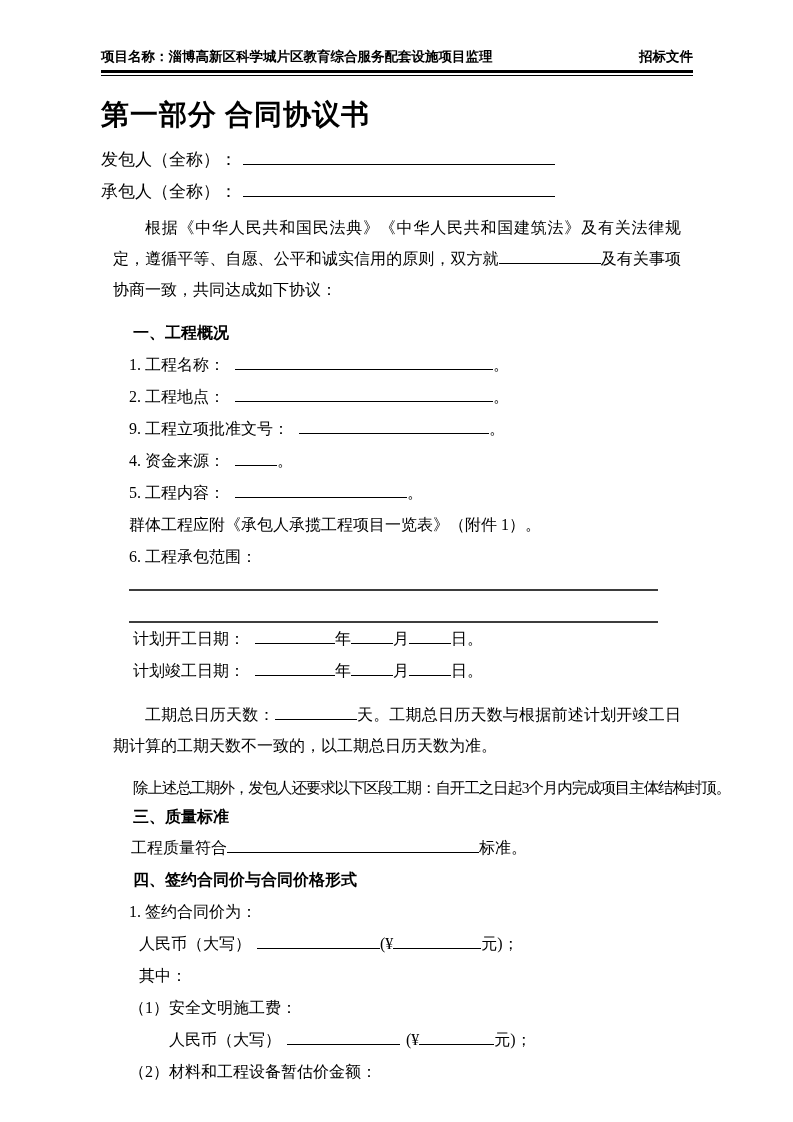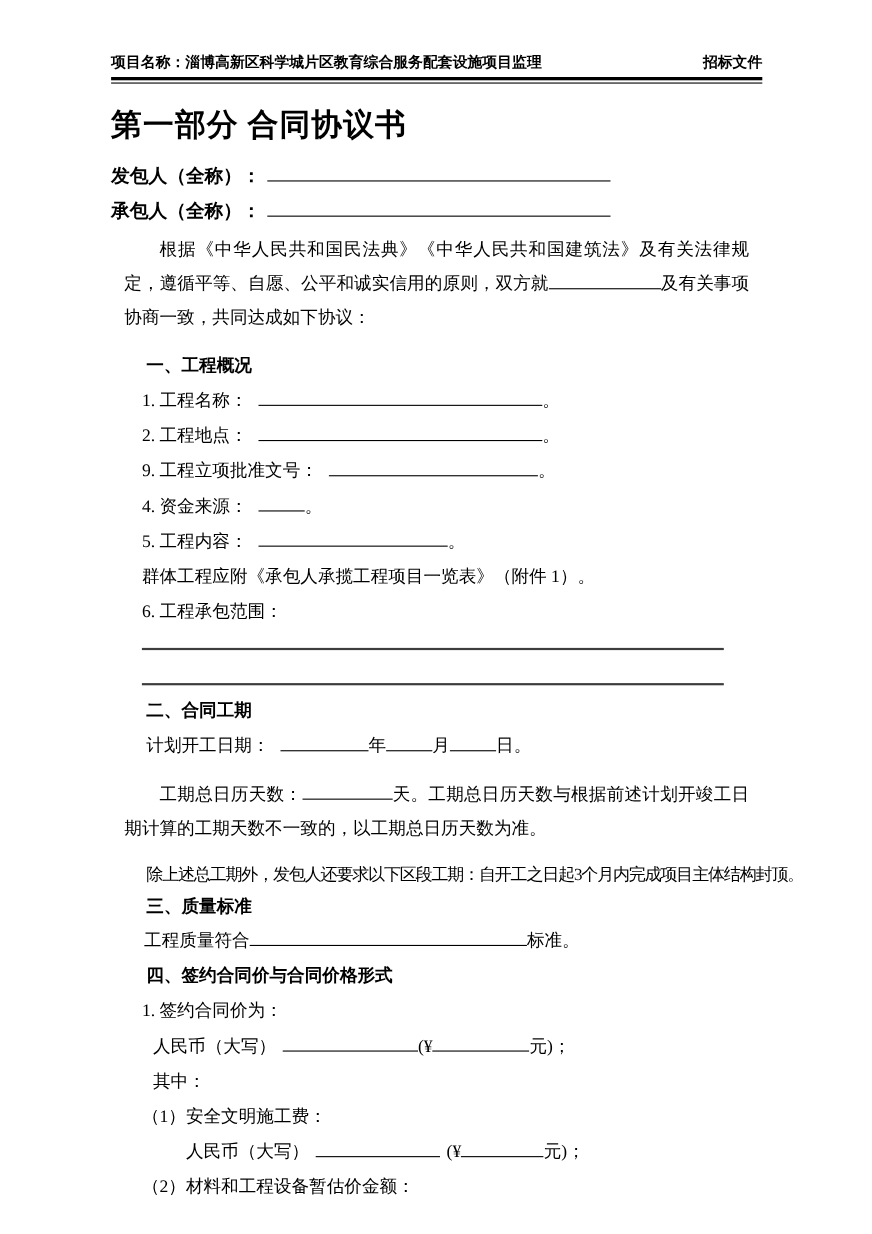--- a/index.html
+++ b/index.html
@@ -22,21 +22,21 @@
   .rule-thin{border-top:1.5px solid #000;margin-top:2px;}
   
   .doc-title{
     margin:22px 0 12px 0;
     font-size:28px;font-weight:700;
     letter-spacing:1px;line-height:34px;
   }
   
   .line{font-size:16px;line-height:32px;white-space:nowrap;}
   .b{font-weight:700;}
-  .party{font-size:17px;line-height:32px;font-weight:700;white-space:nowrap;}
+  .party{font-size:17px;line-height:32px;font-weight:400;white-space:nowrap;}
   .para{font-size:16px;line-height:31px;text-align:justify;text-indent:32px;margin:12px;}
   .ind28{padding-left:28px;}
   .ind32{padding-left:32px;}
   .ind30{padding-left:30px;}
   .ind38{padding-left:38px;}
   .ind68{padding-left:68px;}
   .tight{letter-spacing:-1.1px;font-size:15.5px;}
   
   .blank{
     display:inline-block;
@@ -104,24 +104,26 @@
     <span>5. 工程内容：</span><span class="sp"></span><span class="blank" style="width:172px"></span><span>。</span>
   </div>
   <div class="line ind28">群体工程应附《承包人承揽工程项目一览表》（附件 1）。</div>
   <div class="line ind28">6. 工程承包范围：</div>
 
   <div class="fill-top"></div>
   <div class="fill-line"></div>
   <div class="fill-gap"></div>
   <div class="fill-line"></div>
 
-  <div class="line b ind32" style="margin-top:8px">二、合同工期</div>
 
   <div class="line ind32">
     <span>计划开工日期：</span><span class="sp"></span><span class="blank" style="width:80px"></span><span>年</span><span class="blank" style="width:42px"></span><span>月</span><span class="blank" style="width:42px"></span><span>日。</span>
+  </div>
+  <div class="line ind32">
+    <span>计划竣工日期：</span><span class="sp"></span><span class="blank" style="width:80px"></span><span>年</span><span class="blank" style="width:42px"></span><span>月</span><span class="blank" style="width:42px"></span><span>日。</span>
   </div>
 
   <p class="para">
     <span>工期总日历天数：</span><span class="blank" style="width:82px"></span><span>天。工期总日历天数与根据前述计划开竣工日期计算的工期天数不一致的，以工期总日历天数为准。</span>
   </p>
 
   <div class="line ind32 tight" style="line-height:29px">除上述总工期外，发包人还要求以下区段工期：自开工之日起3个月内完成项目主体结构封顶。</div>
 
   <div class="line b ind32" style="line-height:30px">三、质量标准</div>
   <div class="line ind30">

